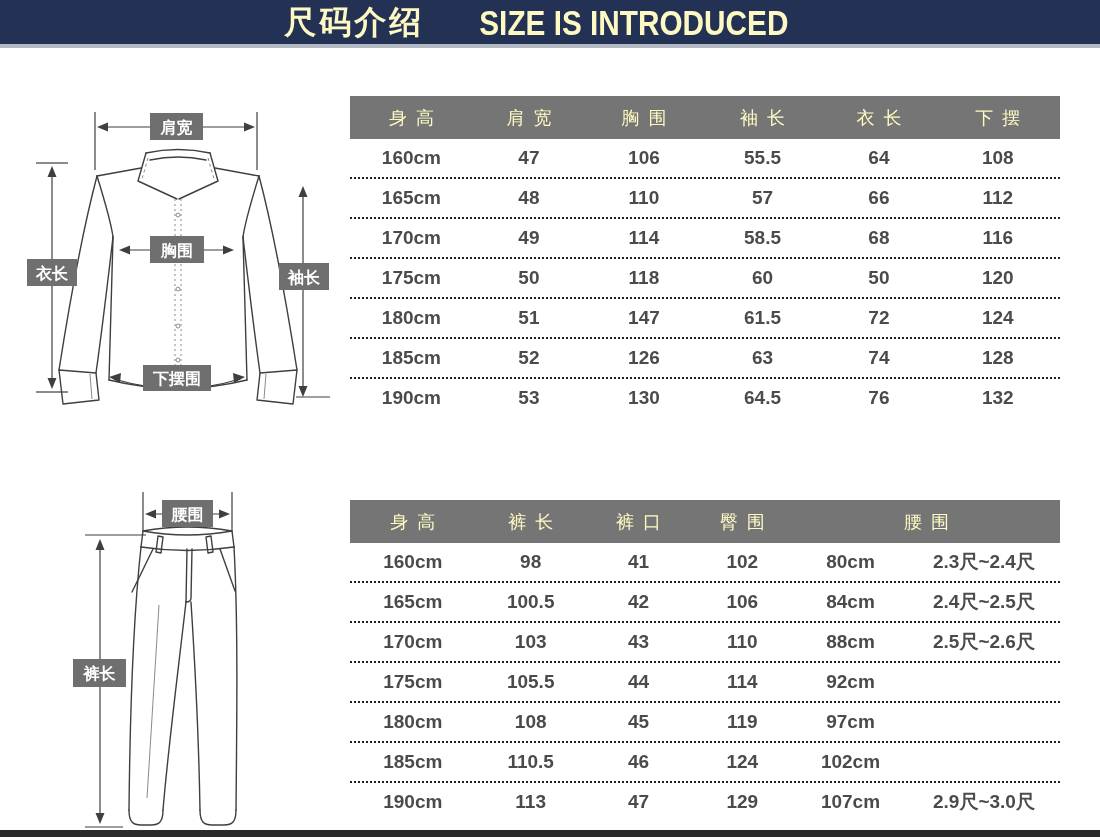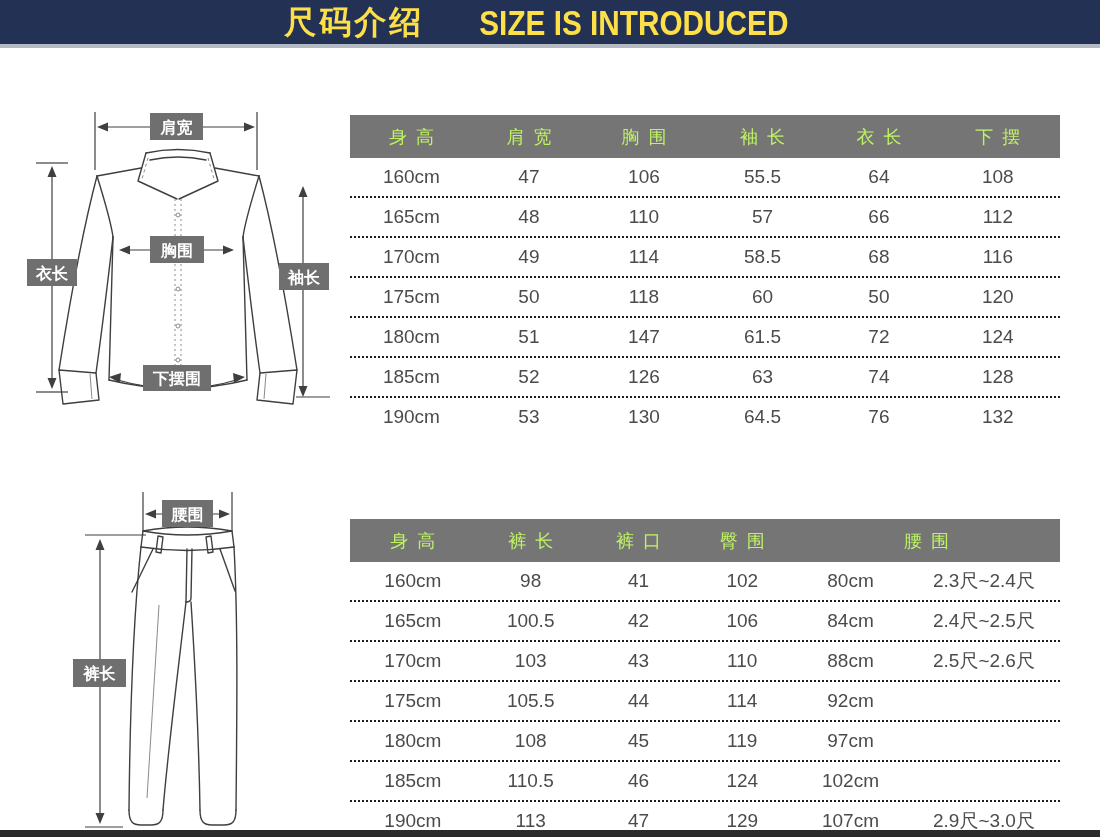--- a/index.html
+++ b/index.html
@@ -3,42 +3,42 @@
 <meta charset="utf-8">
 <style>
   html,body{margin:0;padding:0;background:#fff;}
   #page{
     position:relative;width:1100px;height:837px;background:#ffffff;
     font-family:"Liberation Sans","DejaVu Sans",sans-serif;overflow:hidden;
   }
   
   .banner{
     position:absolute;top:0;left:0;width:1100px;height:44px;background:#233254;
-    display:flex;align-items:center;justify-content:center;gap:28px;color:#fde047;
+    display:flex;align-items:center;justify-content:center;gap:28px;color:#fef9c3;
   }
   .banner .zh{font-size:32px;font-weight:bold;letter-spacing:3px;line-height:1;}
   .banner .en{font-size:35px;font-weight:bold;line-height:1;transform:scaleX(0.85);letter-spacing:0;}
   .banner-underline{position:absolute;top:44px;left:0;width:1100px;height:4px;background:#b4bac3;}
   
   .bottom-bar{position:absolute;left:0;bottom:0;width:1100px;height:7px;background:#2b2b2b;}
   
   svg.diagrams{position:absolute;left:0;top:0;width:1100px;height:837px;}
   svg.diagrams .line{stroke:#3f3f3f;stroke-width:1.4;fill:none;stroke-linejoin:round;stroke-linecap:round;}
   svg.diagrams .thin{stroke:#8a8a8a;stroke-width:1;fill:none;}
   svg.diagrams .meas{stroke:#3f3f3f;stroke-width:1.2;fill:none;}
   svg.diagrams .head{fill:#3f3f3f;stroke:none;}
   svg.diagrams .labelbox{fill:#6f6f6f;stroke:none;}
   svg.diagrams text.labeltxt{fill:#ffffff;font-size:16px;font-weight:600;text-anchor:middle;}
   
   .size-table{position:absolute;left:350px;width:710px;}
   #shirt-table{top:96px;}
   #pants-table{top:500px;}
-  .t-head{height:43px;background:#757575;display:grid;align-items:center;color:#bef264;margin-top:19px;}
+  .t-head{height:43px;background:#757575;display:grid;align-items:center;color:#fef9c3;}
   .t-head .cell{text-align:center;font-size:18px;letter-spacing:9px;text-indent:9px;white-space:nowrap;}
-  .t-row{height:38px;display:grid;align-items:center;border-bottom:2px dotted #1f1f1f;}
+  .t-row{height:38px;display:grid;align-items:center;border-bottom:2px dotted #1f1f1f;font-weight:bold;}
   .t-row:last-child{border-bottom:none;}
   .t-row .cell{text-align:center;font-size:19px;color:#4b4b4b;white-space:nowrap;}
   .shirt-cols{grid-template-columns:17.3% 15.8% 16.6% 16.8% 16% 17.5%;}
   .pants-cols{grid-template-columns:17.7% 15.5% 14.9% 14.3% 16.2% 21.4%;}
   .span2{grid-column:5 / 7;}
 </style>
 </head>
 <body>
 
 <div id="page">

